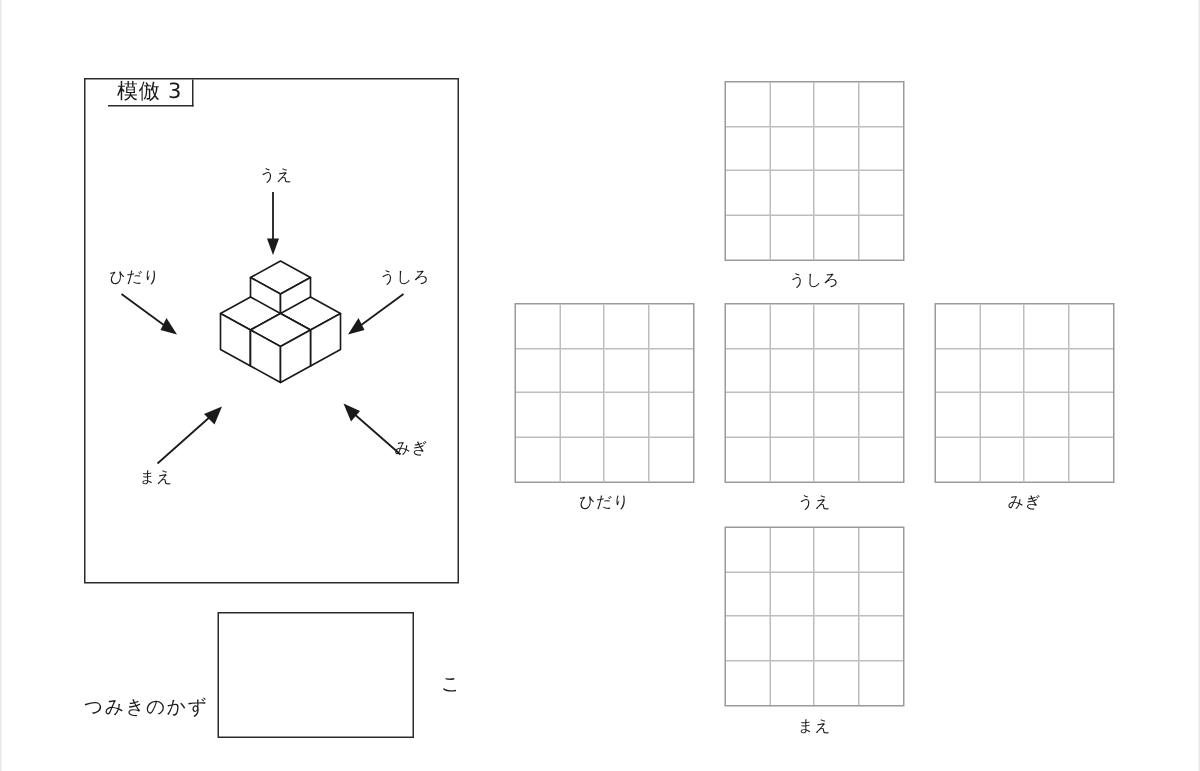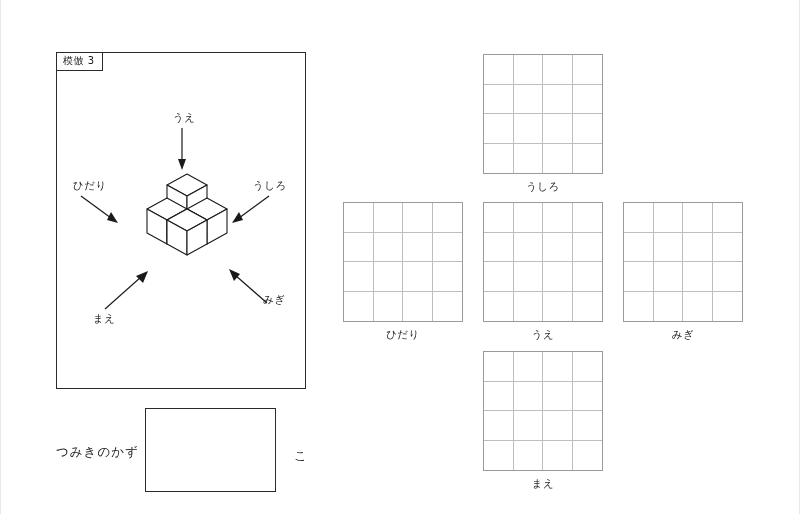--- a/index.html
+++ b/index.html
@@ -22,27 +22,27 @@
     left: 56px;
     top: 52px;
     width: 250px;
     height: 337px;
     border: 1px solid #2b2b2b;
     box-sizing: border-box;
     background: #fff;
   }
   #problem-tag {
     position: absolute;
-    left: 0px;
+    left: 15px;
     top: 0px;
     border-right: 1px solid #2b2b2b;
     border-bottom: 1px solid #2b2b2b;
     box-sizing: border-box;
     padding: 2px 7px 3px 6px;
-    font-size: 10px;
+    font-size: 14px;
     line-height: 12px;
     letter-spacing: 0.5px;
     white-space: nowrap;
   }
 
   
   .fig-label {
     position: absolute;
     font-size: 10.5px;
     line-height: 13px;
@@ -83,21 +83,21 @@
   #count-row {
     position: absolute;
     left: 56px;
     top: 408px;
     width: 260px;
     height: 84px;
   }
   #count-label {
     position: absolute;
     left: 0px;
-    top: 36px;
+    top: 55px;
     font-size: 12.5px;
     letter-spacing: 1px;
     white-space: nowrap;
   }
   #count-box {
     position: absolute;
     left: 89px;
     top: 0px;
     width: 131px;
     height: 84px;

